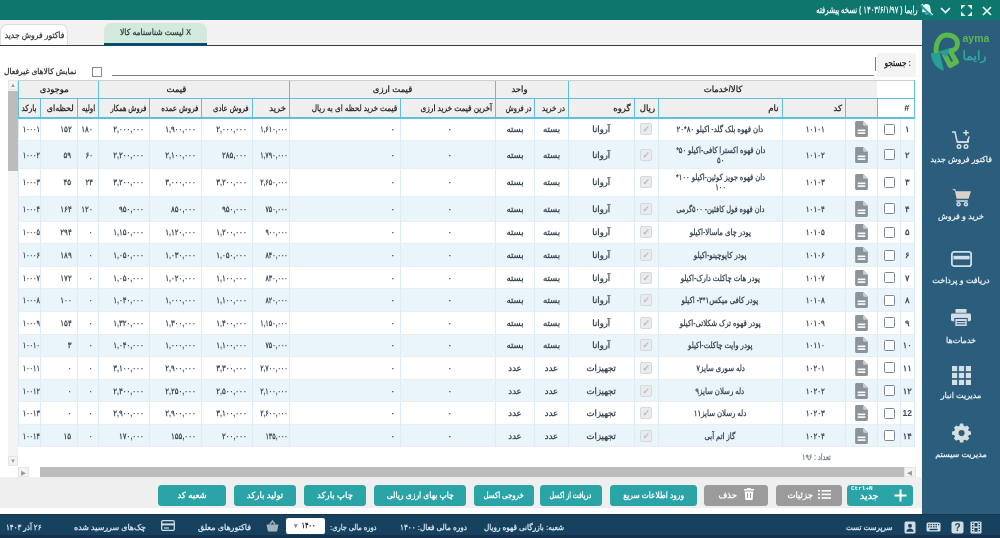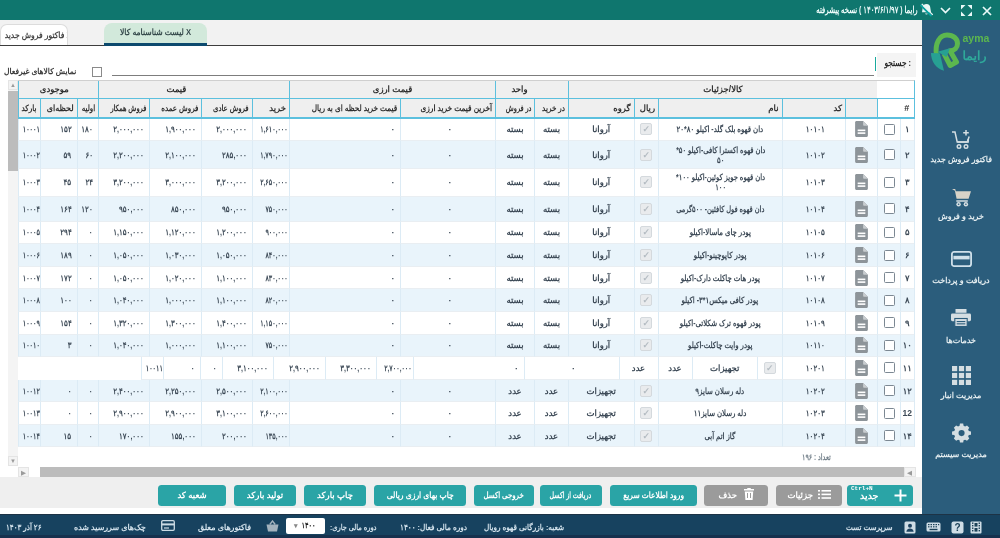--- a/index.html
+++ b/index.html
@@ -102,21 +102,21 @@
 <div class="tab" id="tab1"><span class="in">فاکتور فروش جدید <span class="tabx">X</span></span></div>
 <div class="tab" id="tab2"><span class="in">لیست شناسنامه کالا <span class="tabx">X</span></span></div>
 <div style="position:absolute;left:877px;top:53px;width:39px;height:23.5px;background:#f4f4f4"></div>
 <div id="lbl-search"><span>جستجو :</span></div>
 <div id="caret"></div>
 <div id="underline"></div>
 <div id="chkrow"></div>
 <div id="lbl-chk"><span>نمایش کالاهای غیرفعال</span></div>
 <div class="hrow" id="hgrow">
   <div class="c hg" style="width:36.5px;background:#fff;border-left:none"></div>
-  <div class="c hg" style="width:309px">کالا/جزئیات</div>
+  <div class="c hg" style="width:309px">کالا/خدمات</div>
   <div class="c hg" style="width:73px;text-indent:25px">واحد</div>
   <div class="c hg" style="width:206px">قیمت ارزی</div>
   <div class="c hg" style="width:191px;text-indent:35px">قیمت</div>
   <div class="c hg" style="width:80.5px;text-indent:8px">موجودی</div>
 </div>
 <div class="hrow" id="hcrow">
   <div class="c hc w-num" style="background:#fff;border-left:none">#</div>
   <div class="c hc w-cb" style="background:#fff"></div>
   <div class="c hc w-ic"></div>
   <div class="c hc w-code">کد</div>
@@ -635,20 +635,23 @@
       <div class="c w-ic cic">
         <svg width="13" height="16" viewBox="0 0 12 15">
           <path fill="#8d9499" d="M0 1.4C0 .6.6 0 1.4 0H7.5l4.5 4.5v9.1c0 .8-.6 1.4-1.4 1.4H1.4C.6 15 0 14.4 0 13.6z"></path>
           <path fill="#c9cdd0" d="M7.5 0L12 4.5H8.6C8 4.5 7.5 4 7.5 3.4z"></path>
           <rect x="2.4" y="8" width="7.2" height="1.5" fill="#fff"></rect>
           <rect x="2.4" y="10.6" width="7.2" height="1.5" fill="#fff"></rect>
         </svg>
       </div>
       <div class="c w-code ccode">
         <span class="nm">۱۰۲۰۱</span>
+      </div>
+      <div class="c w-name cname">
+        <span style="display:inline-block;white-space:nowrap;transform:scaleX(0.82);transform-origin:center center">دله سوری سایز۷</span>
       </div>
       <div class="c w-act cact">
         <span class="chk">✓</span>
       </div>
       <div class="c w-grp cgrp">تجهیزات</div>
       <div class="c w-ubuy cmid">عدد</div>
       <div class="c w-usell cmid">عدد</div>
       <div class="c w-curr ccurr">۰</div>
       <div class="c w-rial crial">۰</div>
       <div class="c w-buy cnumr">

